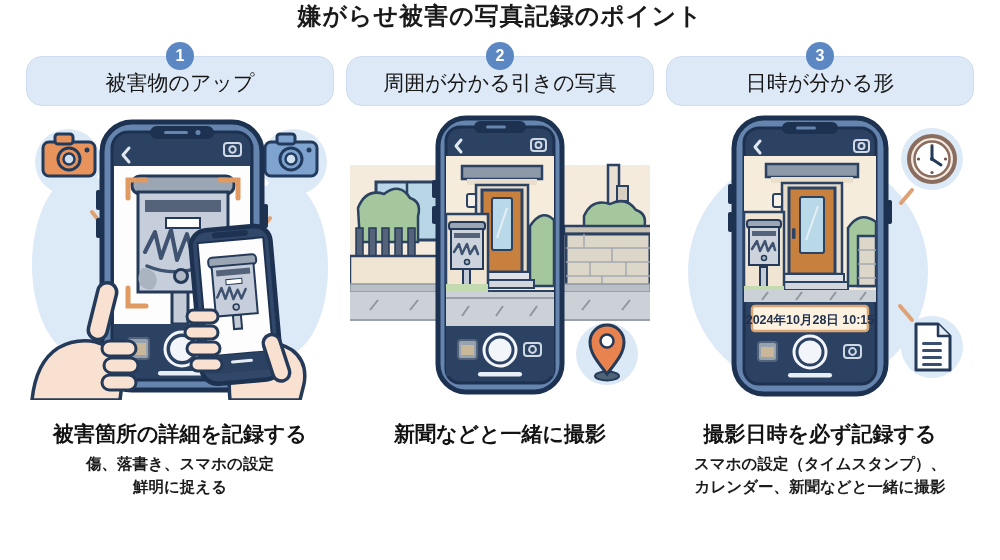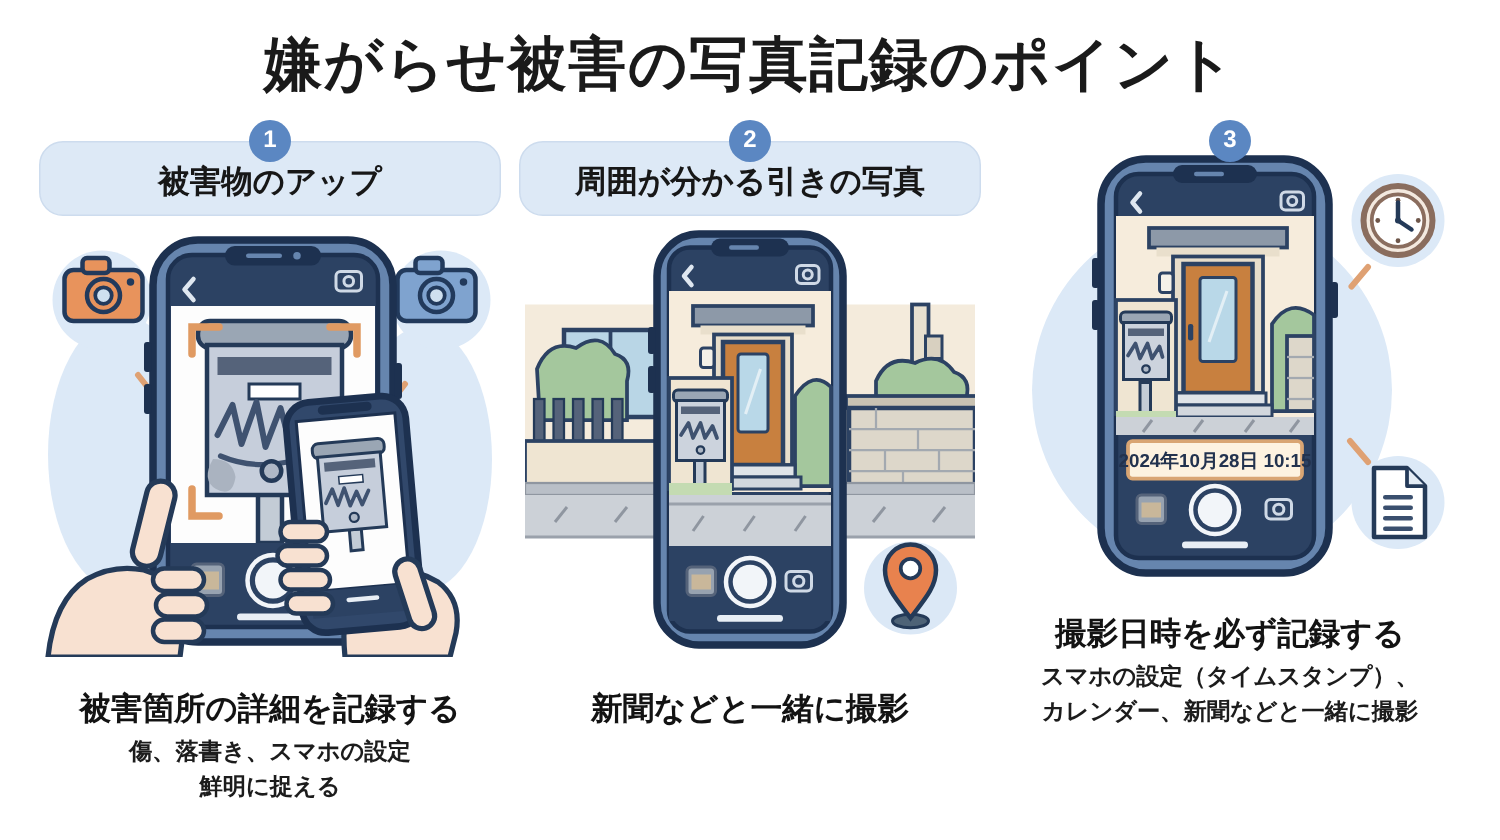--- a/index.html
+++ b/index.html
@@ -1,27 +1,27 @@
 <!DOCTYPE html>
 <html><head>
 <meta charset="utf-8">
 <style>
   * { margin:0; padding:0; box-sizing:border-box; }
   html,body { width:1000px; height:560px; background:#ffffff; overflow:hidden;
     font-family:"Liberation Sans","DejaVu Sans",sans-serif; }
   .page { width:1000px; height:560px; position:relative; }
-  .title { text-align:center; padding-top:16px; font-size:39px; font-weight:700;
+  .title { text-align:center; font-size:24px; font-weight:700;
     color:#1a1a1a; letter-spacing:1px; }
   .columns { display:flex; justify-content:center; gap:12px; margin-top:10px; }
   .column { width:308px; display:flex; flex-direction:column; align-items:center; }
   .badge { width:28px; height:28px; border-radius:50%; background:#5b87c2; color:#ffffff;
     font-size:16px; font-weight:700; display:flex; align-items:center; justify-content:center;
     position:relative; z-index:2; margin-bottom:-14px; }
   .pill { width:100%; background:#dde9f6; border:1px solid #cddcee; border-radius:16px;
-    padding:12px 4px 8px 4px; text-align:center; font-size:21px; font-weight:700; color:#171717; }
+    padding:12px 4px 8px 4px; text-align:center; font-size:21px; font-weight:400; color:#171717; }
   .illustration { width:300px; height:290px; margin-top:4px; }
   .illustration svg { display:block; width:300px; height:290px; }
   .heading { font-size:21px; font-weight:700; color:#131313; margin-top:20px; text-align:center; }
   .desc { font-size:15.5px; font-weight:700; color:#1c1c1c; line-height:1.5;
     margin-top:4px; text-align:center; }
 </style>
 </head>
 <body>
 
 <div class="page">
@@ -243,20 +243,21 @@
             <path d="M257 264 C247 251 240 243 240 232 A17 17 0 1 1 274 232 C274 243 267 251 257 264 Z" fill="#e8824e" stroke="#243a58" stroke-width="3"></path>
             <circle cx="257" cy="231" r="6.5" fill="#ffffff" stroke="#243a58" stroke-width="2.5"></circle>
           </g>
         </svg>
       </div>
       <div class="heading">新聞などと一緒に撮影</div>
     </div>
 
     <div class="column">
       <div class="badge">3</div>
+      <div class="pill">日時が分かる形</div>
       <div class="illustration">
         <svg viewBox="0 0 300 290">
           <circle cx="138" cy="162" r="120" fill="#dce9f7"></circle>
 
           <g>
             <rect x="64" y="8" width="152" height="276" rx="30" fill="#6685ae" stroke="#1d3150" stroke-width="5"></rect>
             <rect x="58" y="74" width="5" height="20" rx="2" fill="#1d3150"></rect>
             <rect x="58" y="102" width="5" height="20" rx="2" fill="#1d3150"></rect>
             <rect x="217" y="90" width="5" height="24" rx="2" fill="#1d3150"></rect>
             <rect x="74" y="18" width="132" height="256" rx="15" fill="#2c4263" stroke="#1d3150" stroke-width="3"></rect>

